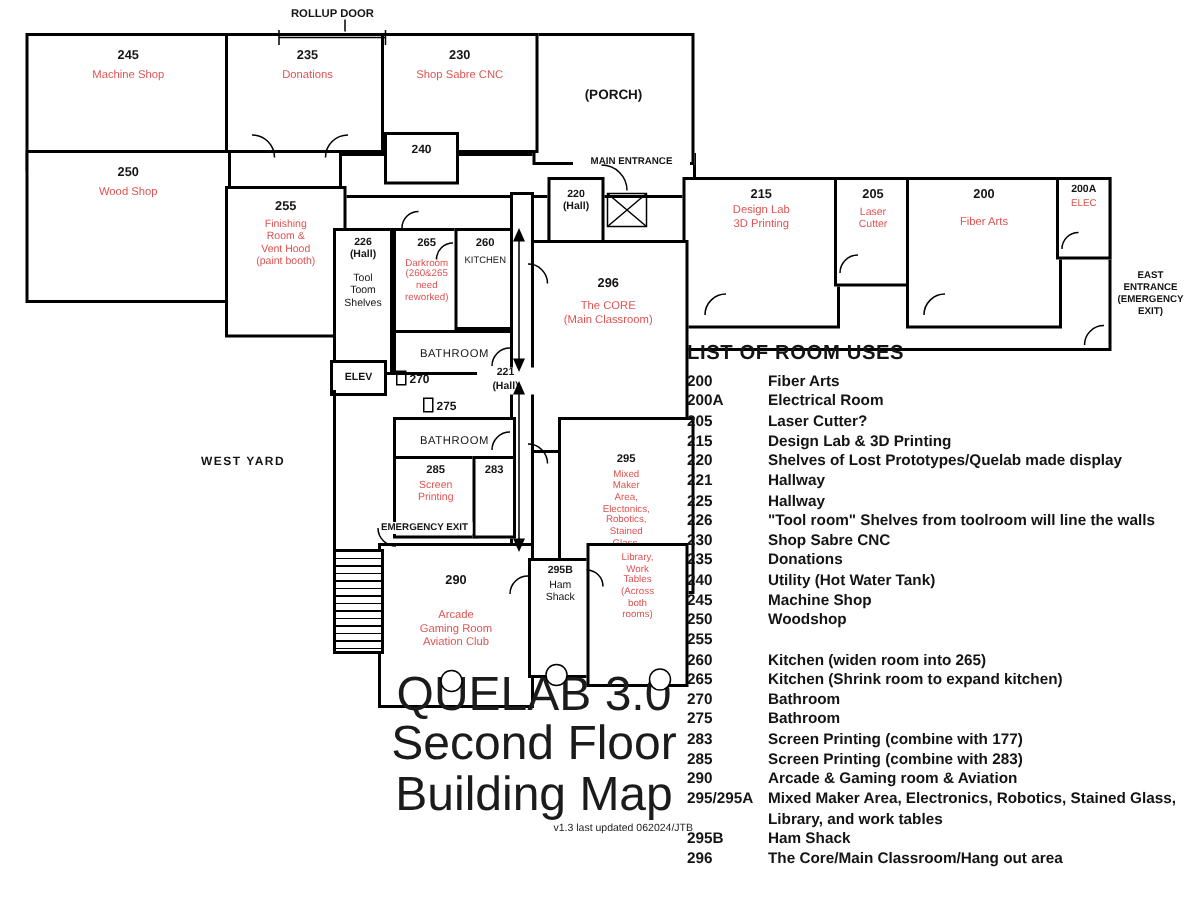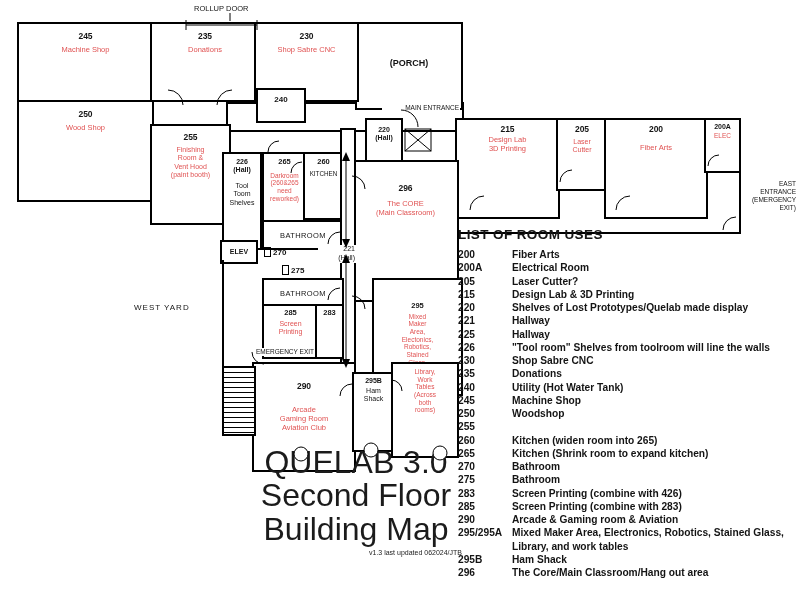--- a/index.html
+++ b/index.html
@@ -6,22 +6,22 @@
   body{width:800px;height:609px;background:#fff;position:relative;overflow:hidden;
        font-family:"Liberation Sans",sans-serif;color:#141414}
   .page{position:absolute;inset:0}
   .room{position:absolute;border:2px solid var(--wall,#000);background:#fff;display:flex;
         flex-direction:column;align-items:center;text-align:center;z-index:1}
   .center{justify-content:center}
   .num{font-size:8.5px;font-weight:bold;line-height:1.15;white-space:pre-line}
   .rname{font-size:7.5px;line-height:1.2;white-space:pre-line;margin-top:3px;color:#141414}
   .red{color:var(--room-label,#e05252)}
   .plain{font-size:9px;font-weight:bold}
-  .floatlabel{position:absolute;z-index:6;font-size:6.5px;font-weight:normal;line-height:1.25;
-              background:#fff;text-align:right;white-space:pre-line;padding:0 1px}
+  .floatlabel{position:absolute;z-index:6;font-size:6.5px;font-weight:bold;line-height:1.25;
+              background:#fff;text-align:center;white-space:pre-line;padding:0 1px}
   .bare{background:transparent}
   .numlabel{position:absolute;z-index:6;font-size:8px;font-weight:bold;display:flex;align-items:center}
   .dooricon{display:inline-block;width:5px;height:8px;border:1px solid #000;margin-right:2px}
   .stairs{position:absolute;border:2px solid #000;z-index:1;
           background:repeating-linear-gradient(180deg,#fff 0,#fff 4px,#000 4px,#000 5px)}
   .overlay{position:absolute;left:0;top:0;z-index:8;pointer-events:none}
   .titleblock{position:absolute;left:250px;top:446px;width:212px;text-align:center;z-index:5;color:#1b1b1b}
   .titleblock .big{font-size:32px;line-height:1.04;font-weight:400}
   .titleblock .ver{font-size:7px;text-align:right;margin-top:3px}
   .legend{position:absolute;left:458px;top:227px;width:340px;z-index:5}
@@ -320,21 +320,21 @@
           <span class="legend-use">Bathroom</span>
         </div>
 
         <div class="legend-row">
           <span class="legend-num">275</span>
           <span class="legend-use">Bathroom</span>
         </div>
 
         <div class="legend-row">
           <span class="legend-num">283</span>
-          <span class="legend-use">Screen Printing (combine with 426)</span>
+          <span class="legend-use">Screen Printing (combine with 177)</span>
         </div>
 
         <div class="legend-row">
           <span class="legend-num">285</span>
           <span class="legend-use">Screen Printing (combine with 283)</span>
         </div>
 
         <div class="legend-row">
           <span class="legend-num">290</span>
           <span class="legend-use">Arcade &amp; Gaming room &amp; Aviation</span>

